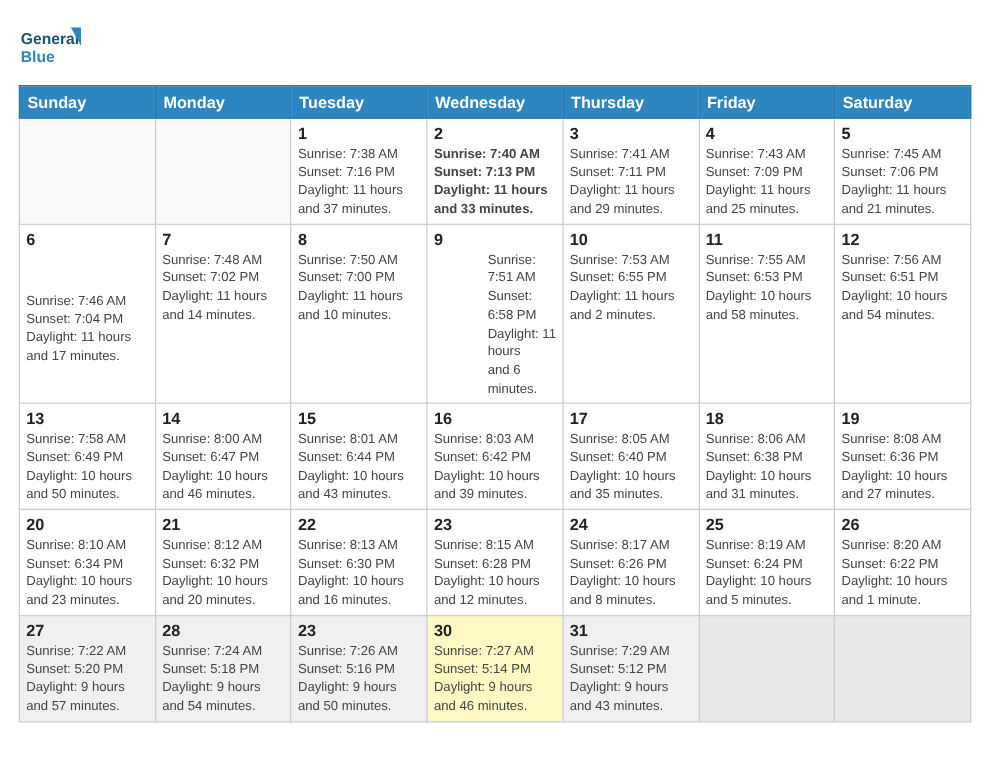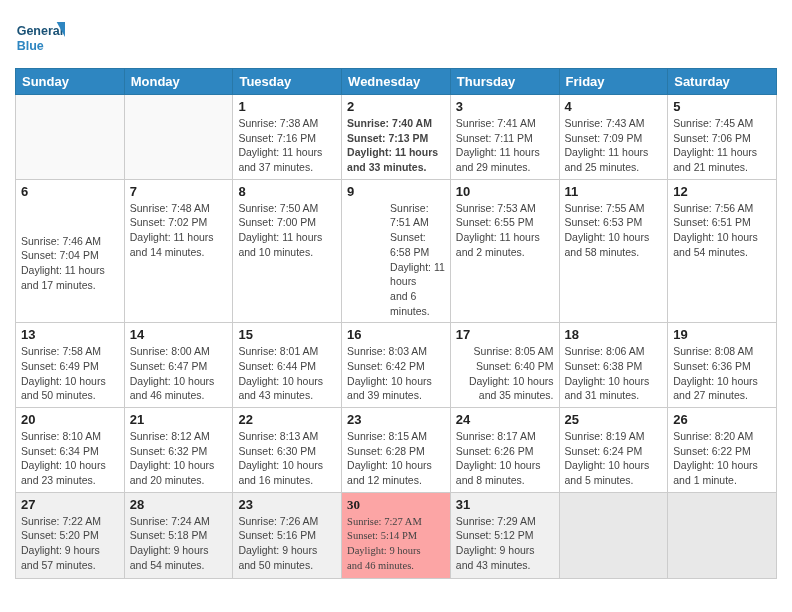--- a/index.html
+++ b/index.html
@@ -214,21 +214,21 @@
         </td>
         <td>
           <span class="day-num">16</span>
           <div class="day-info" style="white-space: pre-line;">Sunrise: 8:03 AM
 Sunset: 6:42 PM
 Daylight: 10 hours
 and 39 minutes.</div>
         </td>
         <td>
           <span class="day-num">17</span>
-          <div class="day-info" style="white-space: pre-line; text-align: right;">Sunrise: 8:05 AM
+          <div class="day-info" style="white-space: pre-line;">Sunrise: 8:05 AM
 Sunset: 6:40 PM
 Daylight: 10 hours
 and 35 minutes.</div>
         </td>
         <td>
           <span class="day-num">18</span>
           <div class="day-info" style="white-space: pre-line;">Sunrise: 8:06 AM
 Sunset: 6:38 PM
 Daylight: 10 hours
 and 31 minutes.</div>
@@ -307,21 +307,21 @@
 Daylight: 9 hours
 and 54 minutes.</div>
         </td>
         <td style="background: rgb(240, 240, 240);">
           <span class="day-num">23</span>
           <div class="day-info" style="white-space: pre-line;">Sunrise: 7:26 AM
 Sunset: 5:16 PM
 Daylight: 9 hours
 and 50 minutes.</div>
         </td>
-        <td style="background: #fca5a5; font-family: Liberation Serif, serif;">
+        <td style="background: #fef9c3;">
           <span class="day-num">30</span>
           <div class="day-info" style="white-space: pre-line;">Sunrise: 7:27 AM
 Sunset: 5:14 PM
 Daylight: 9 hours
 and 46 minutes.</div>
         </td>
         <td style="background: rgb(240, 240, 240);">
           <span class="day-num">31</span>
           <div class="day-info" style="white-space: pre-line;">Sunrise: 7:29 AM
 Sunset: 5:12 PM

